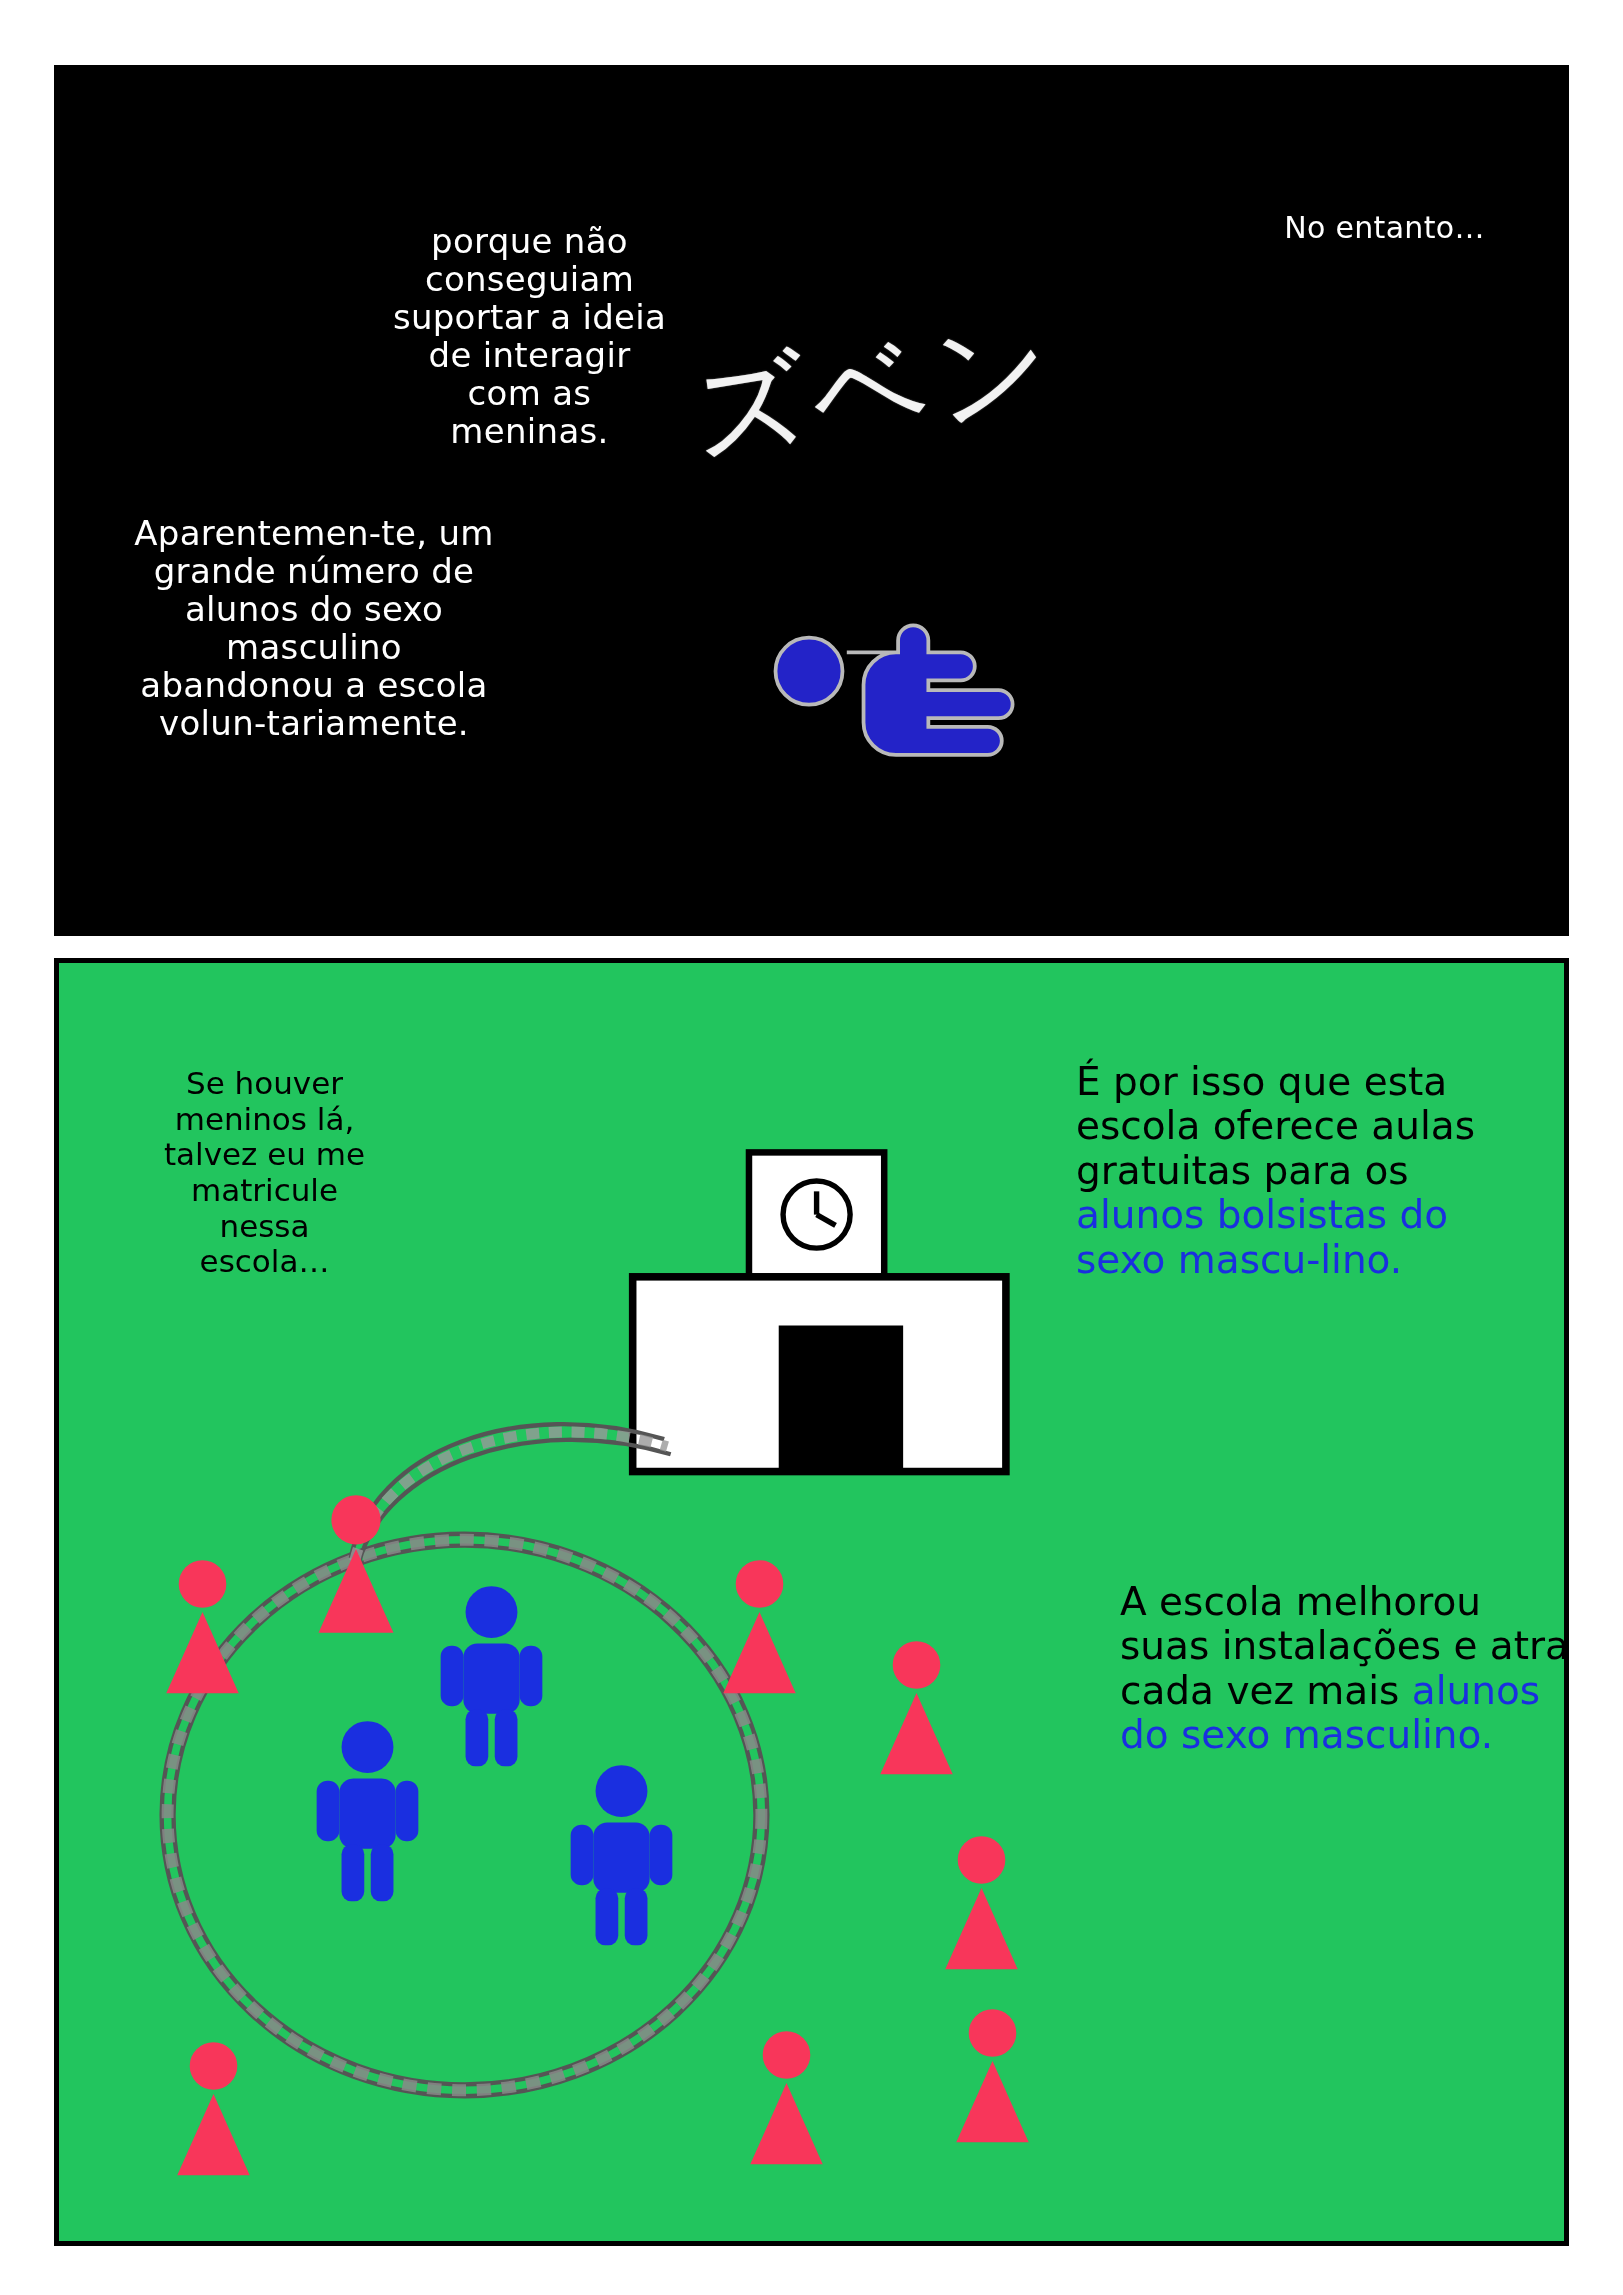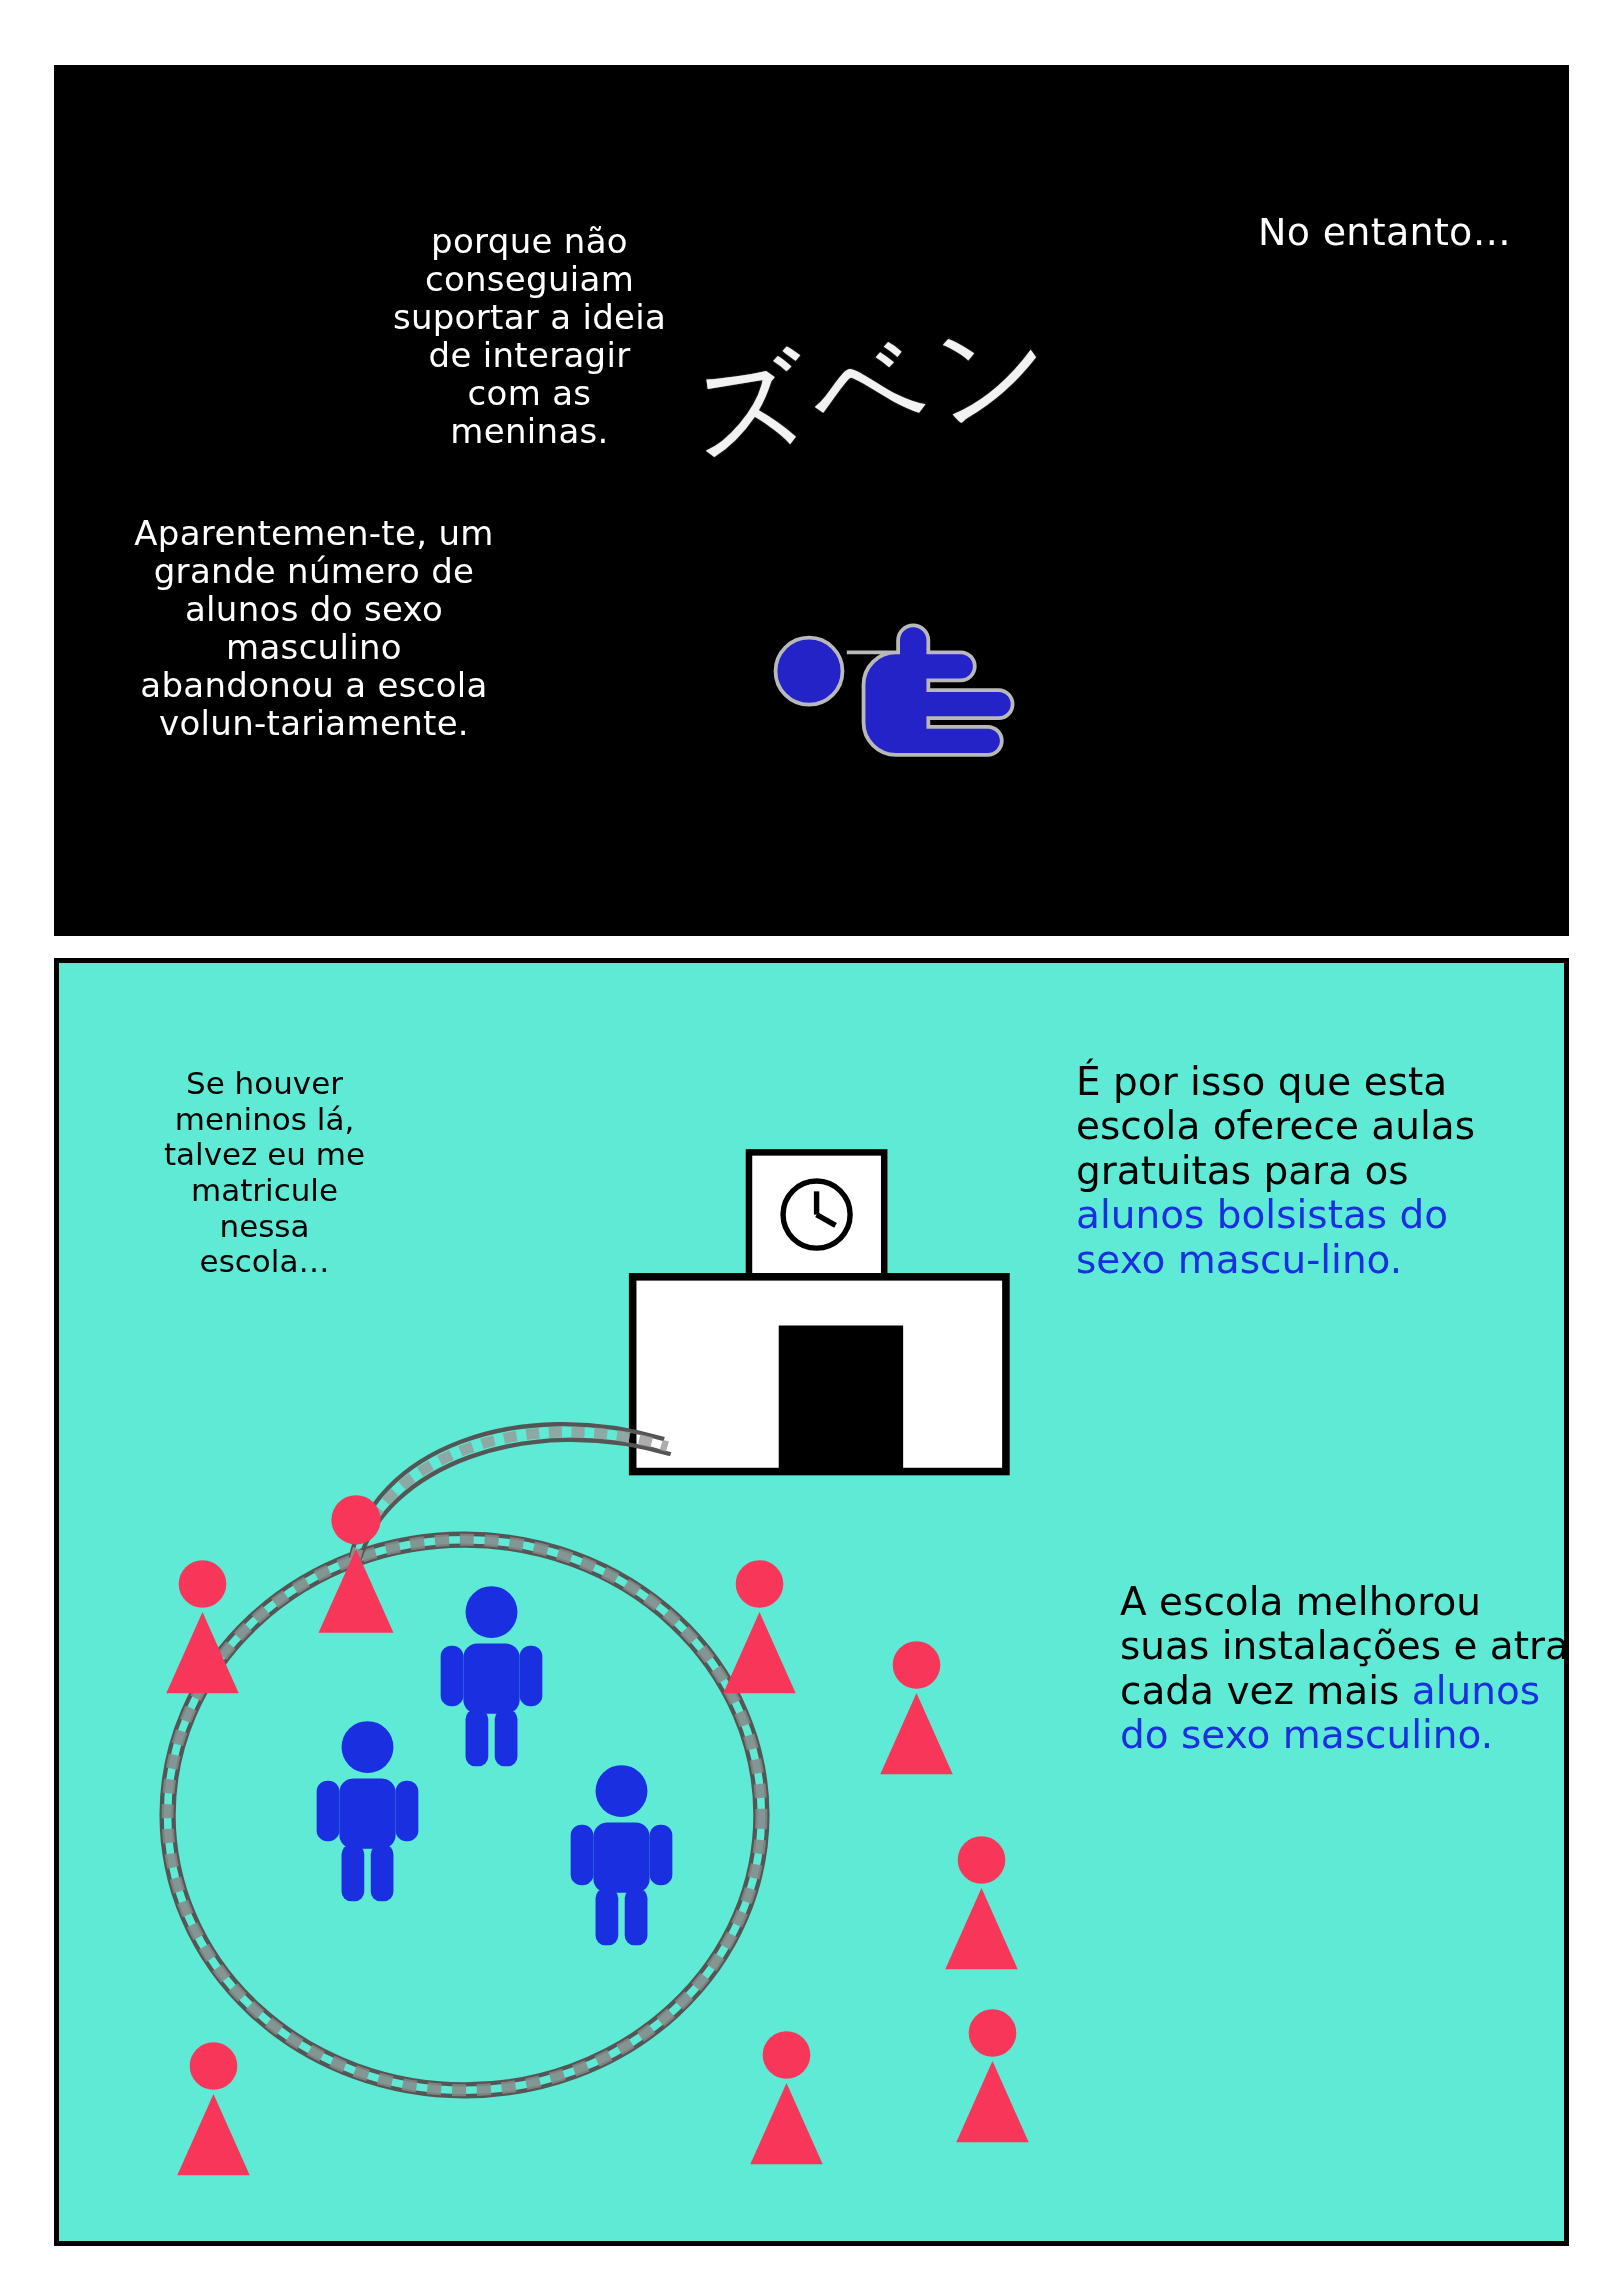--- a/index.html
+++ b/index.html
@@ -32,21 +32,21 @@
     line-height: 1.12;
     font-weight: 400;
     letter-spacing: 0.3px;
   }
 
   #cap-no-entanto {
     position: absolute;
     left: 1163px;
     top: 146px;
     width: 335px;
-    font-size: 38px;
+    font-size: 30px;
   }
   #cap-porque {
     position: absolute;
     left: 335px;
     top: 157px;
     width: 281px;
     font-size: 34px;
   }
   #cap-aparentemente {
     position: absolute;
@@ -89,21 +89,21 @@
     height: 162px;
   }
 
   
   #panel-bottom {
     position: absolute;
     left: 54px;
     top: 958px;
     width: 1515px;
     height: 1288px;
-    background: #5eead4;
+    background: #22c55e;
     border: 5.4px solid #000000;
     box-sizing: border-box;
     overflow: hidden;
   }
 
   #cap-se-houver {
     position: absolute;
     left: 92px;
     top: 103px;
     width: 227px;

